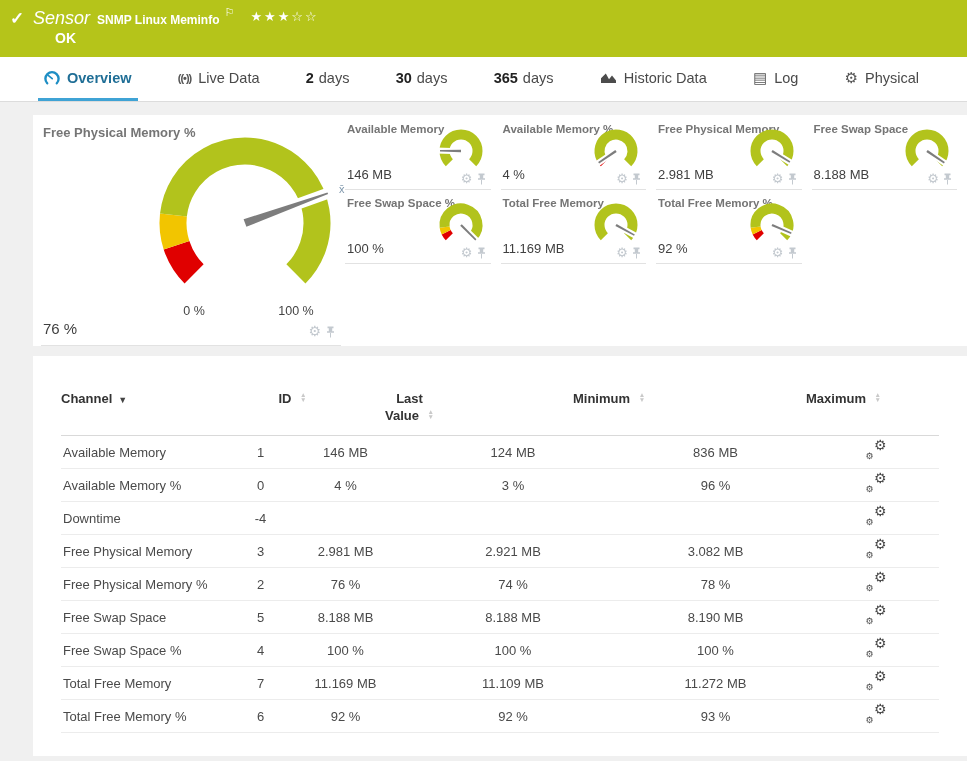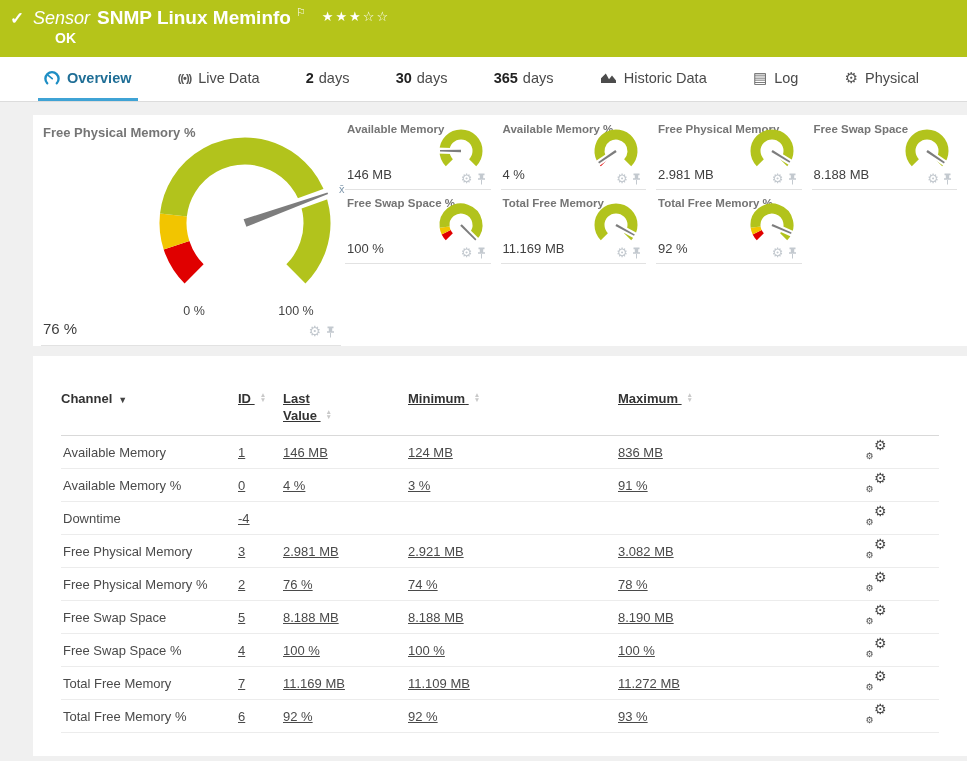--- a/index.html
+++ b/index.html
@@ -4,21 +4,21 @@
 <style>
   * { margin:0; padding:0; box-sizing:border-box; }
   html,body { width:967px; height:761px; overflow:hidden; background:#fff;
               font-family:"Liberation Sans", sans-serif; }
 
   
   #hdr { height:57px; background:#b5c41a; color:#fff; position:relative; }
   .hdr-check { position:absolute; left:10px; top:8px; font-size:17px; font-weight:bold; }
   .hdr-line1 { position:absolute; left:33px; top:6px; white-space:nowrap; }
   .hdr-kind  { font-style:italic; font-size:18px; margin-right:7px; }
-  .hdr-title { font-weight:bold; font-size:19px; }
+  .hdr-title { font-weight:bold; font-size:12px; }
   .hdr-flag  { font-size:11px; vertical-align:8px; margin-left:5px; }
   .hdr-stars { font-size:13px; letter-spacing:2px; margin-left:16px; vertical-align:3px; }
   .hdr-status{ position:absolute; left:55px; top:30px; font-weight:bold; font-size:14px; }
 
   
   #tabbar { height:45px; background:#fff; border-bottom:1px solid #dcdcdc;
             display:flex; justify-content:space-between; align-items:stretch;
             padding:0 42px 0 38px; }
   .tab { display:flex; align-items:center; gap:7px; font-size:14.5px; color:#4a4a4a;
          cursor:pointer; border-bottom:3px solid transparent; padding:0 6px; }
@@ -53,23 +53,23 @@
   .gsvg   { position:absolute; right:2px; top:8px; }
   .gvalue { position:absolute; left:2px; bottom:7px; font-size:13px; color:#3f3f3f; }
   .gicons { position:absolute; right:5px; bottom:4px; display:flex; align-items:center; gap:4px; }
   .mini-gear { font-size:13px; color:#c3c9cf; line-height:13px; cursor:pointer; }
   .mini-pin  { cursor:pointer; }
 
   
   #card2 { height:400px; padding-top:34px; }
   .tbl { margin:0 28px; }
   .thead-row, .trow { display:grid; grid-template-columns:177px 45px 125px 210px 195px 1fr; align-items:center; }
-  .thead-row { align-items:start; border-bottom:1px solid #d9d9d9; padding-bottom:10px; min-height:46px; }
+  .thead-row { align-items:start; border-bottom:1px solid #d9d9d9; padding-bottom:10px; min-height:46px;gap:32px; }
   .th { font-size:13px; font-weight:bold; color:#333; line-height:17px; }
-  .th.num, .td.num { text-align:left;text-decoration:underline; }
+  .th.num, .td.num { text-align:center; }
   .trow { height:33px; border-bottom:1px solid #ececec; font-size:13px; color:#4a4a4a; }
   .td.ch { padding-left:2px; }
   .td.set { text-align:center; }
   .sorters { display:inline-block; vertical-align:1px; margin-left:5px; }
   .sorters i { display:block; font-style:normal; font-size:6.5px; line-height:5px; color:#c9c9c9; }
   .chev-down { font-size:9px; color:#444; margin-left:6px; }
   .chset { position:relative; display:inline-block; width:21px; height:19px; cursor:pointer; }
   .chset .g1 { position:absolute; right:0; top:-3px; font-size:14px; color:#4a4a4a; line-height:14px; }
   .chset .g2 { position:absolute; left:0; bottom:-1px; font-size:9px; color:#4a4a4a; line-height:9px; }
 </style>
@@ -291,21 +291,21 @@
             <div class="td num">146 MB</div>
             <div class="td num">124 MB</div>
             <div class="td num">836 MB</div>
             <div class="td set"><span class="chset"><span class="g1">⚙</span><span class="g2">⚙</span></span></div>
           </div>
           <div class="trow">
             <div class="td ch">Available Memory %</div>
             <div class="td num">0</div>
             <div class="td num">4 %</div>
             <div class="td num">3 %</div>
-            <div class="td num">91 %</div>
+            <div class="td num">96 %</div>
             <div class="td set"><span class="chset"><span class="g1">⚙</span><span class="g2">⚙</span></span></div>
           </div>
           <div class="trow">
             <div class="td ch">Downtime</div>
             <div class="td num">-4</div>
             <div class="td num"></div>
             <div class="td num"></div>
             <div class="td num"></div>
             <div class="td set"><span class="chset"><span class="g1">⚙</span><span class="g2">⚙</span></span></div>
           </div>

